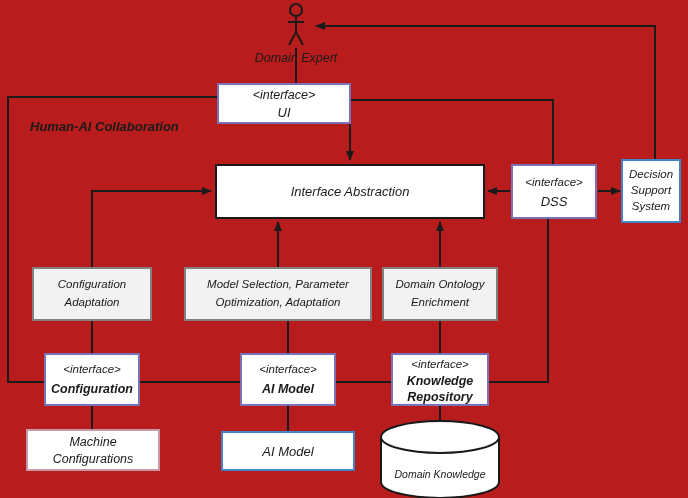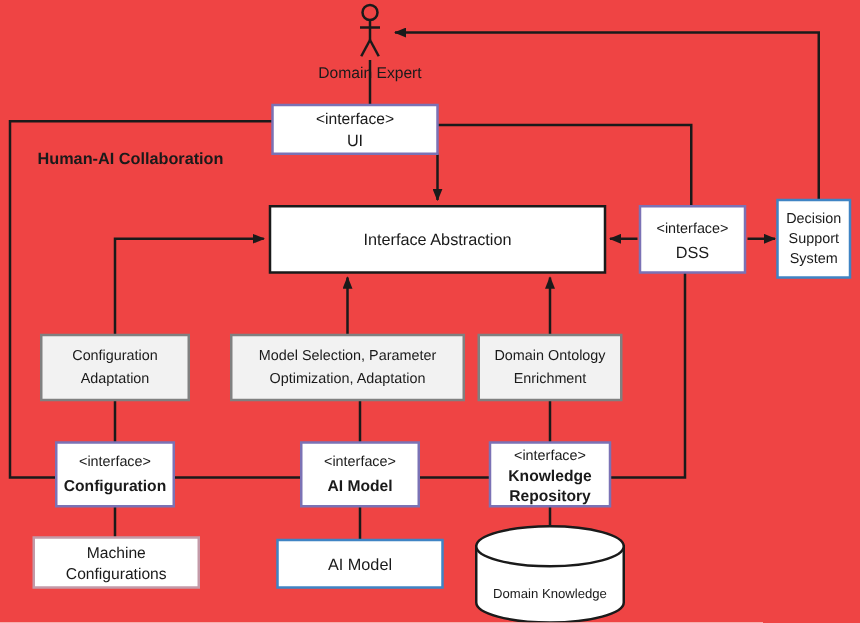--- a/index.html
+++ b/index.html
@@ -10,21 +10,22 @@
   body {
     width: 688px;
     height: 498px;
     font-family: "Liberation Sans", sans-serif;
     overflow: hidden;
   }
   #diagram-root {
     position: relative;
     width: 688px;
     height: 498px;
-    background: #ef4444;
+    background: #b91c1c;
+    font-style: italic;
   }
   svg.canvas {
     position: absolute;
     left: 0;
     top: 0;
     width: 688px;
     height: 498px;
   }
   .box-text {
     font-family: "Liberation Sans", sans-serif;

